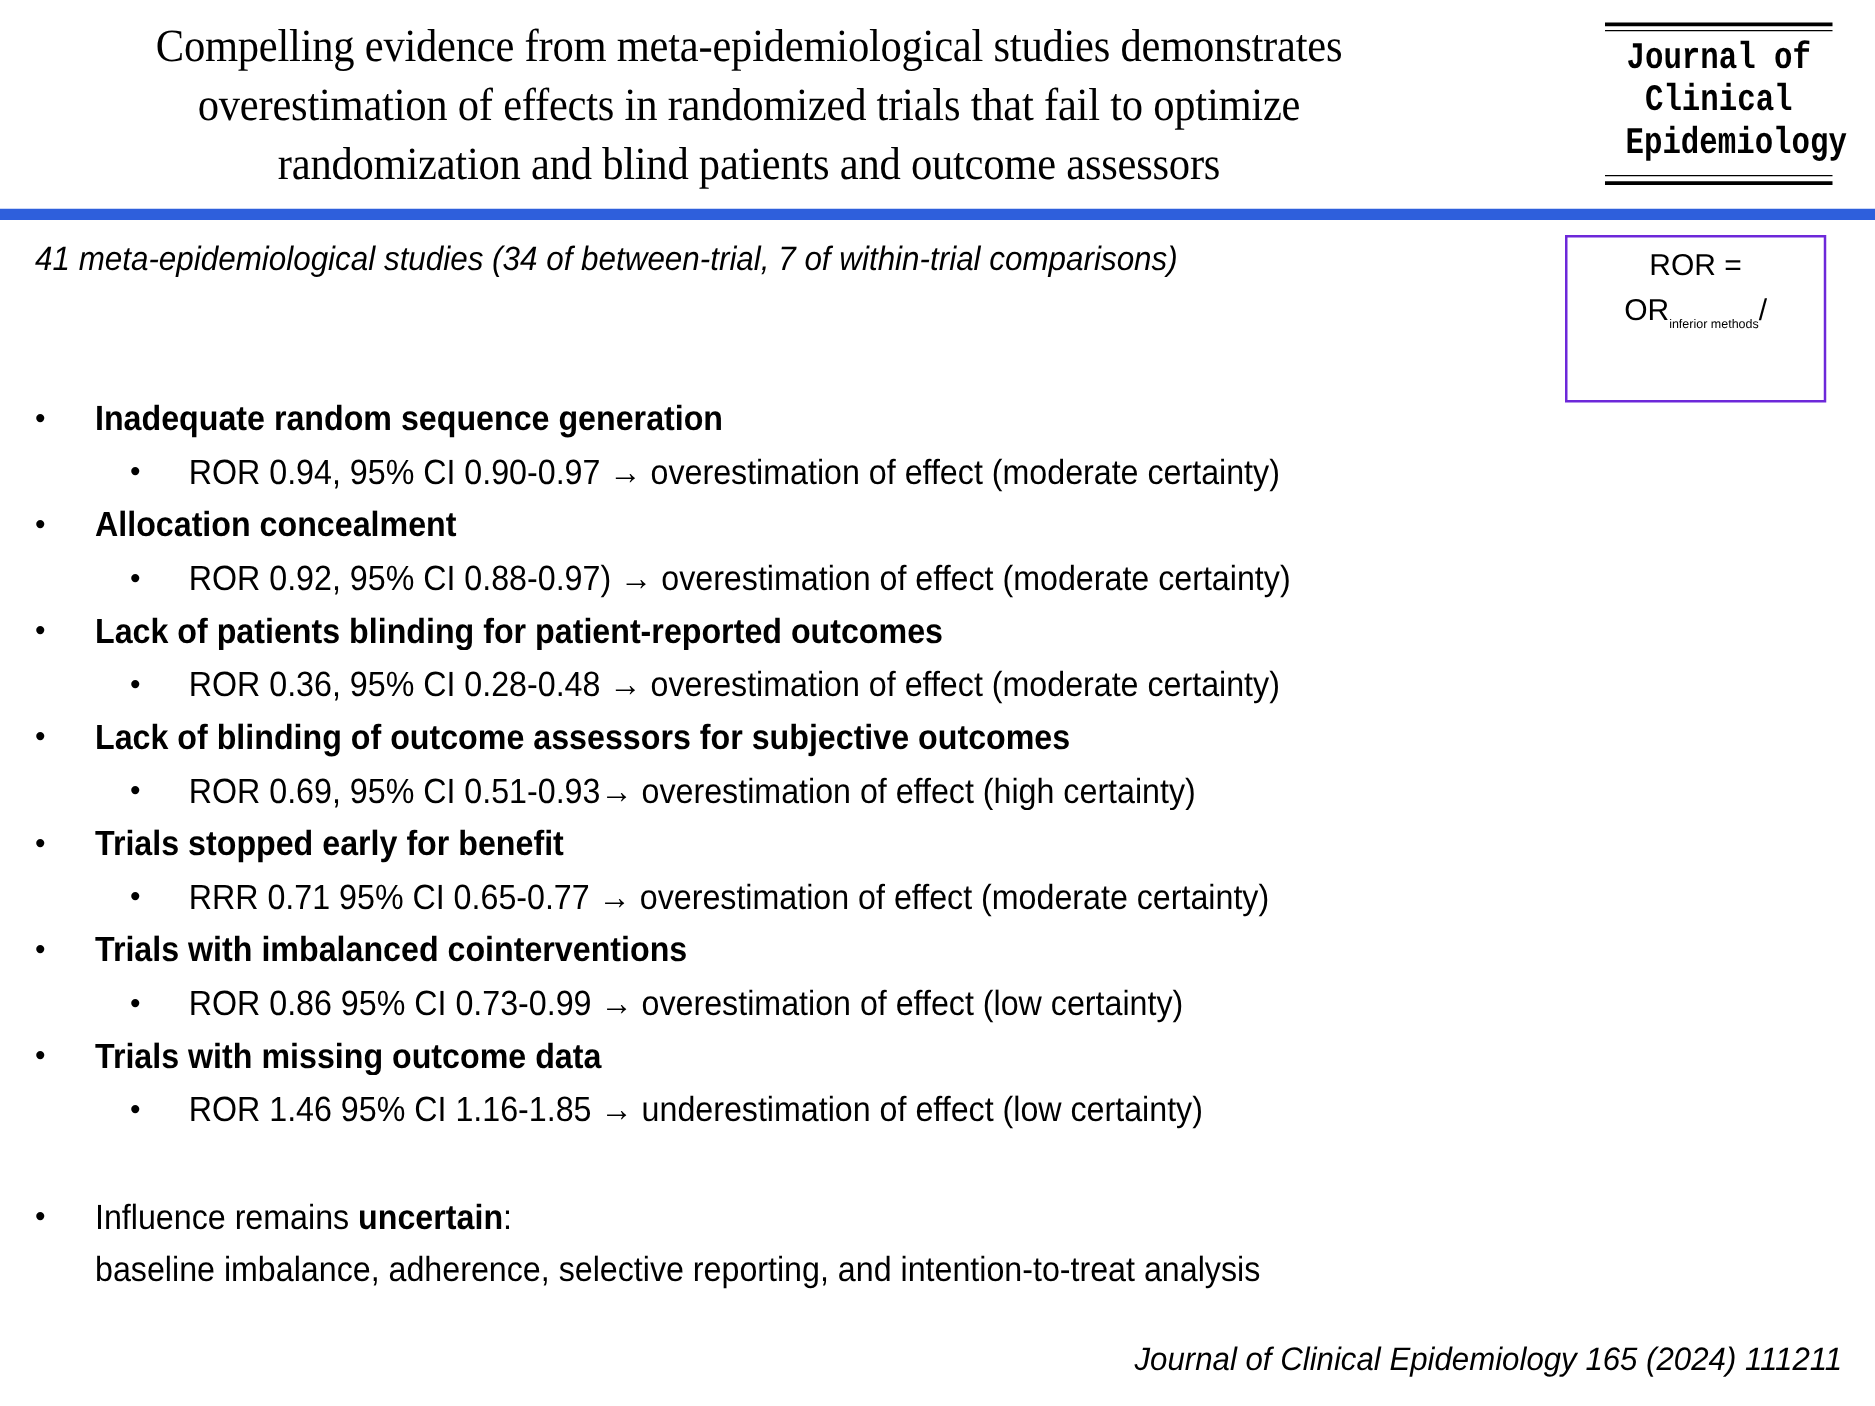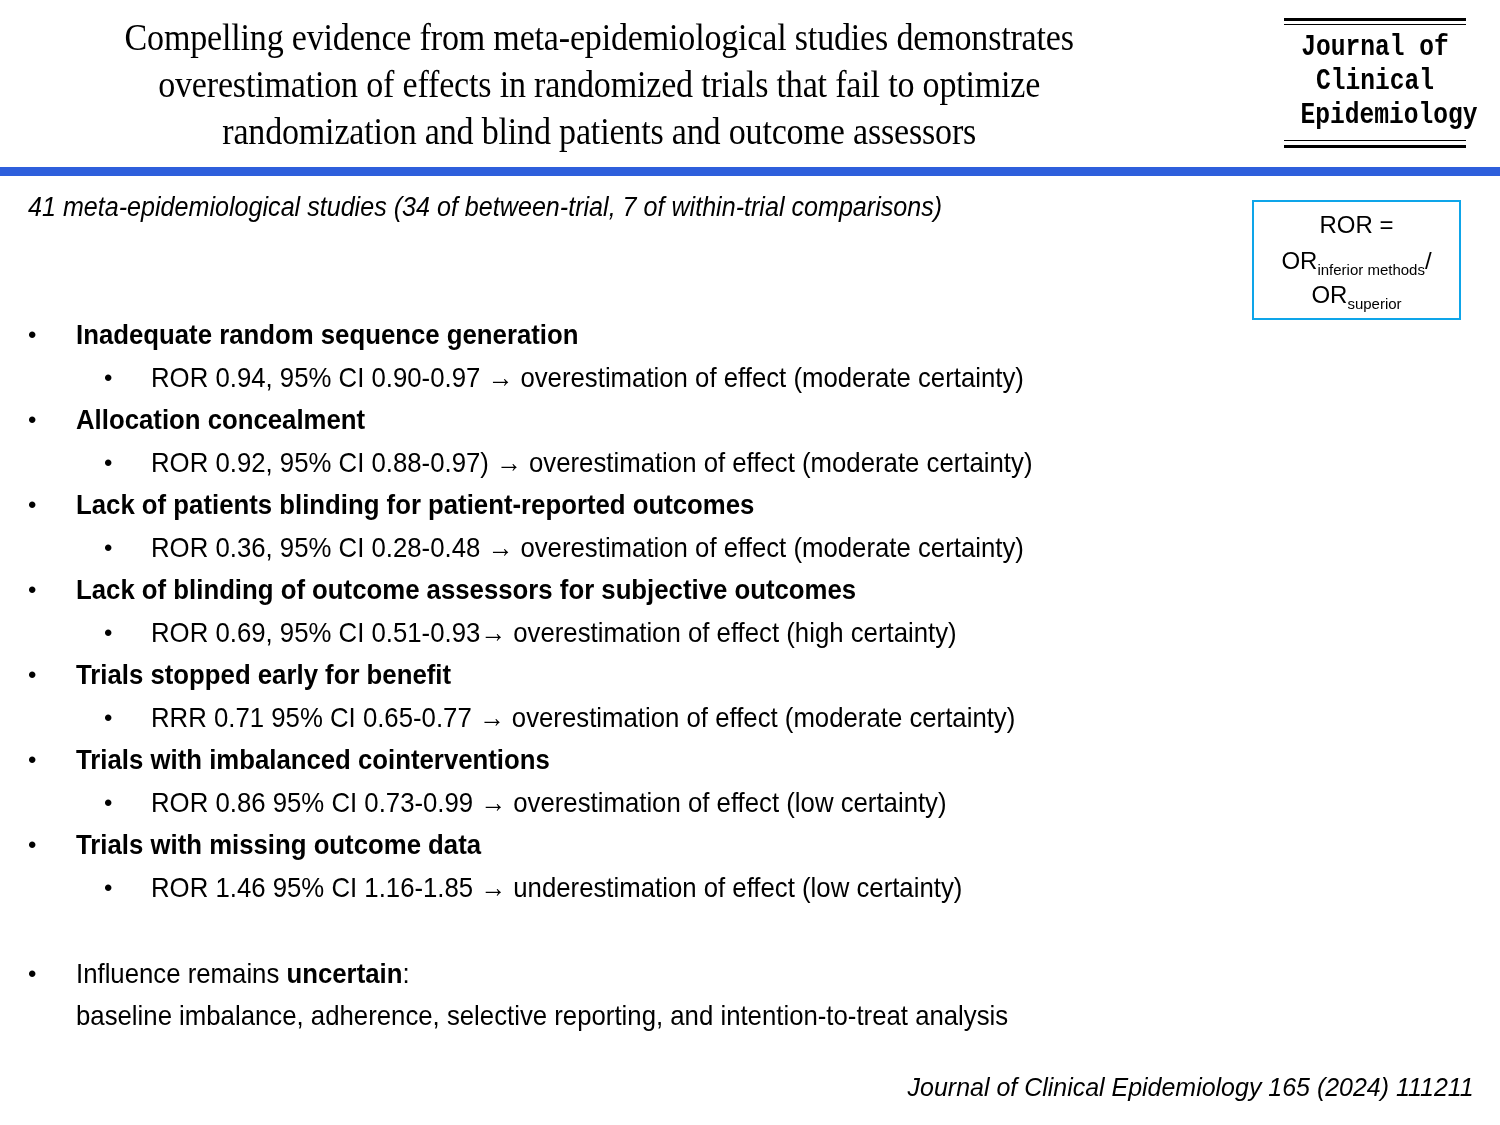--- a/index.html
+++ b/index.html
@@ -35,29 +35,29 @@
     }
 
     .subtitle {
       position: absolute; left: 28px; top: 192px;
       font-family: "Liberation Sans", "DejaVu Sans", sans-serif;
       font-style: italic; font-size: 27px; white-space: nowrap;
       transform: scaleX(0.93); transform-origin: 0 0;
     }
 
     .ror-box {
-      position: absolute; left: 1252px; top: 200px; width: 209px; height: 120px;
-      border: 2px solid #0ea5e9; box-sizing: border-box;
+      position: absolute; left: 1252px; top: 188px; width: 209px; height: 134px;
+      border: 2px solid #6d28d9; box-sizing: border-box;
       font-family: "Liberation Sans", "DejaVu Sans", sans-serif;
       text-align: center; font-size: 24px;
     }
     .ror-box .l1 { position: absolute; top: 8px; left: 0; width: 100%; line-height: 30px; }
     .ror-box .l2 { position: absolute; top: 44px; left: 0; width: 100%; line-height: 30px; white-space: nowrap; }
     .ror-box .l3 { position: absolute; top: 78px; left: 0; width: 100%; line-height: 30px; }
-    .ror-box sub { font-size: 15px; vertical-align: -6px; text-align: center; }
+    .ror-box sub { font-size: 10px; vertical-align: -6px; text-align: center; }
 
     .list {
       position: absolute; left: 0; top: 315px; width: 1500px;
       font-family: "Liberation Sans", "DejaVu Sans", sans-serif;
       font-size: 28px;
     }
     .item { position: relative; height: 42.5px; white-space: nowrap; }
     .item .bullet { position: absolute; left: 28px; top: 6px; font-size: 24px; }
     .item .head {
       position: absolute; left: 76px; top: 4px; font-weight: bold;
@@ -107,21 +107,20 @@
   <div class="rule bot2"></div>
 </div>
 
 <div class="divider"></div>
 
 <div class="subtitle">41 meta-epidemiological studies (34 of between-trial, 7 of within-trial comparisons)</div>
 
 <div class="ror-box">
   <div class="l1">ROR =</div>
   <div class="l2"><span>OR</span><sub>inferior methods</sub><span>/</span></div>
-  <div class="l3"><span>OR</span><sub>superior</sub></div>
 </div>
 
 <div class="list">
   <div class="item">
       <span class="bullet">•</span>
       <span class="head">Inadequate random sequence generation</span>
     </div>
   <div class="sub">
       <span class="bullet">•</span>
       <span class="body">ROR 0.94, 95% CI 0.90-0.97 → overestimation of effect (moderate certainty)</span>

